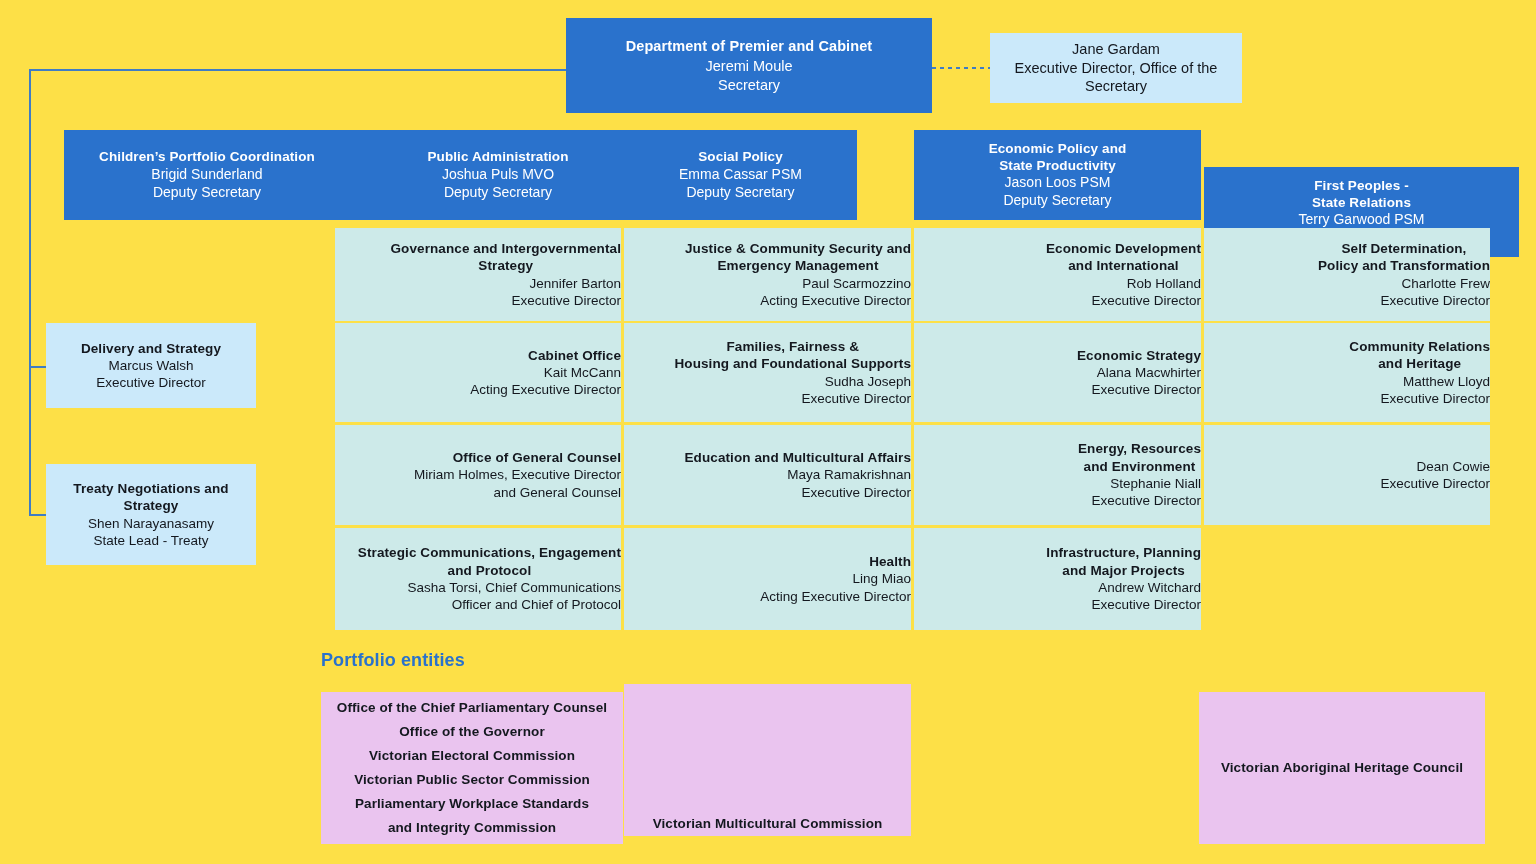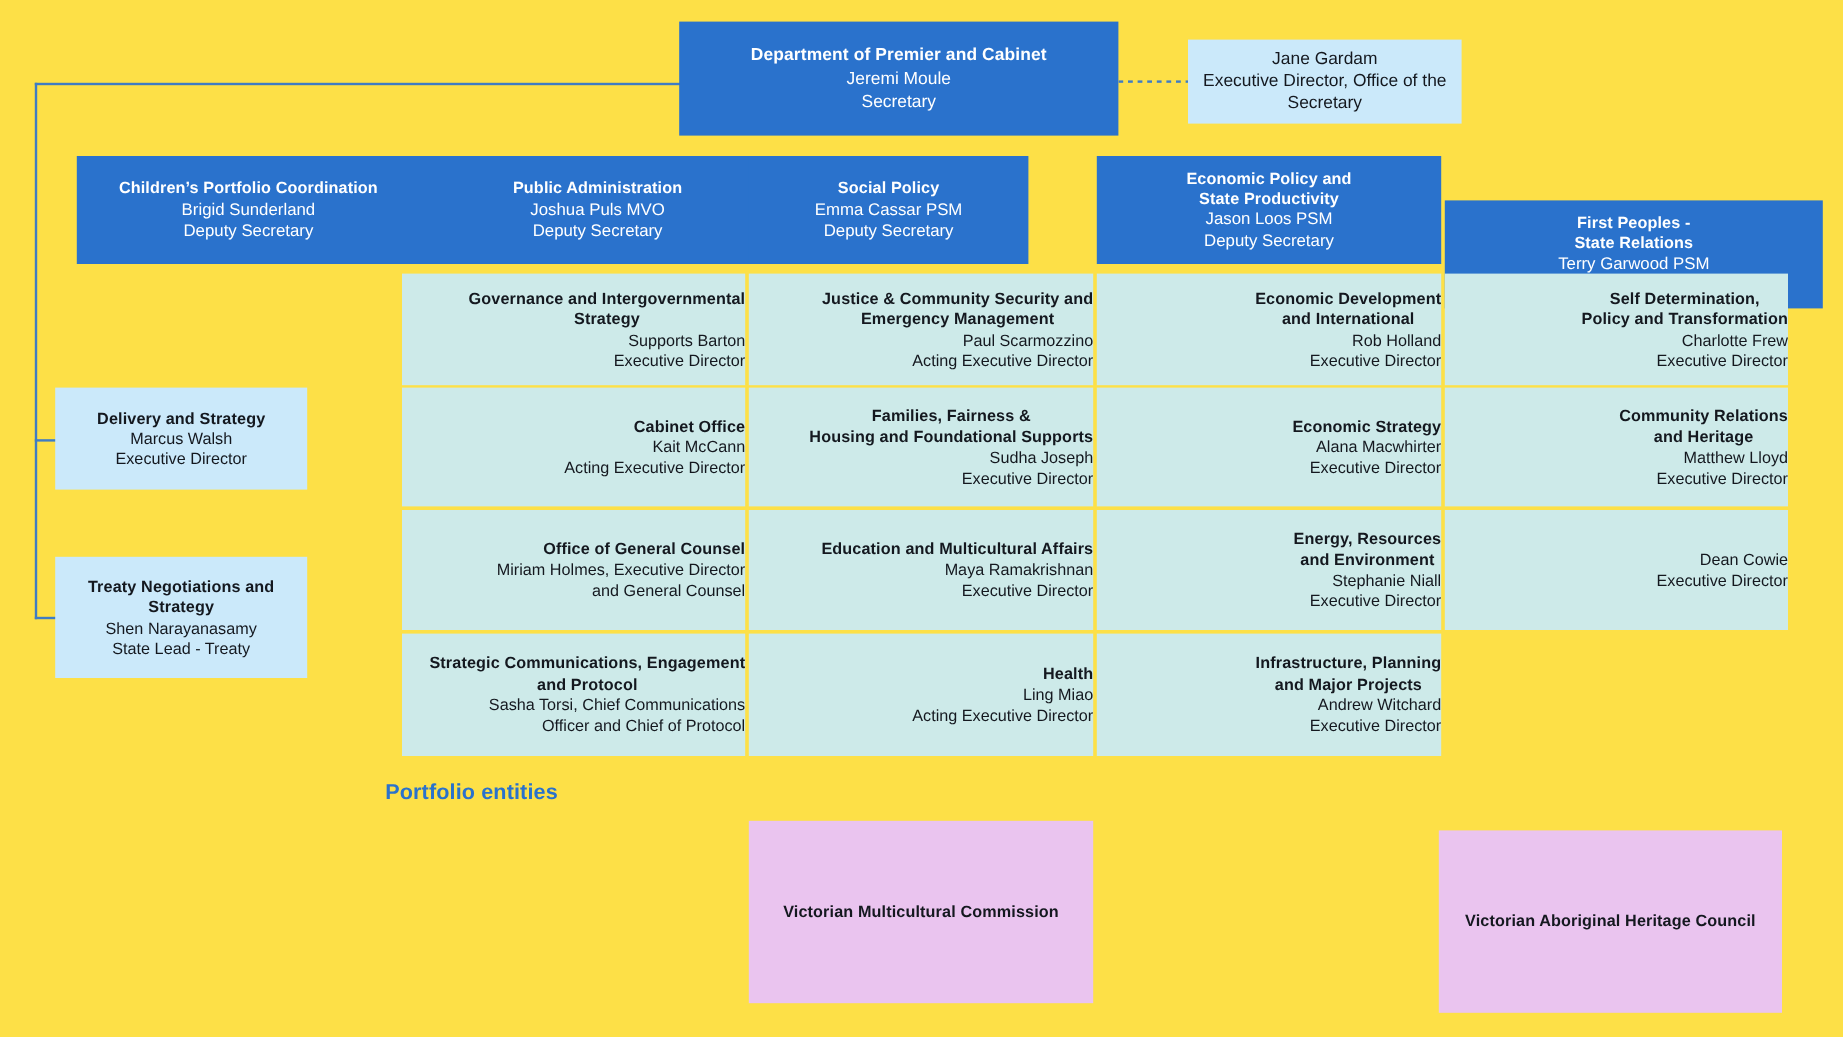--- a/index.html
+++ b/index.html
@@ -46,21 +46,21 @@
   .pink  { background: #eac4ef; color: #14181f; }
 
   
   #dpc {
     left: 566px; top: 18px; width: 366px; height: 95px;
     font-size: 14.5px;
   }
   #dpc .t { font-size: 14.5px; margin-bottom: 2px; }
 
   #office-sec {
-    left: 990px; top: 33px; width: 228px; height: 70px;
+    left: 990px; top: 33px; width: 252px; height: 70px;
     font-size: 14.5px;
   }
 
   
   .dep {
     top: 130px; height: 90px;
     font-size: 14px;
   }
   .dep .t { font-size: 13.5px; }
 
@@ -116,21 +116,21 @@
     font-size: 18px;
     font-weight: bold;
     color: #2a72cc;
     letter-spacing: .1px;
   }
 
   .pent { font-size: 13.5px; }
   .pent .t { font-weight: bold; line-height: 1.78; }
 
   #pent-0 { left: 321px;  top: 692px; width: 302px; height: 152px; }
-  #pent-1 { left: 624px;  top: 684px; width: 287px; height: 152px; }
+  #pent-1 { left: 624px;  top: 684px; width: 287px; height: 152px; justify-content: flex-end; }
   #pent-2 { left: 1199px; top: 692px; width: 286px; height: 152px; }
 </style>
 </head>
 <body>
 
 <div id="canvas">
 
   <div class="line" id="conn-h-top"></div>
   <div class="line" id="conn-v"></div>
   <div class="line" id="conn-h-1"></div>
@@ -180,21 +180,21 @@
     <div class="r">Executive Director</div>
   </div>
   <div class="box lblue" id="left-1">
     <div class="t">Treaty Negotiations and<br>Strategy</div>
     <div class="n">Shen Narayanasamy</div>
     <div class="r">State Lead - Treaty</div>
   </div>
 
   <div class="box teal branch col-1 row-1">
     <div class="t">Governance and Intergovernmental<br>Strategy</div>
-    <div class="n">Supports Barton</div>
+    <div class="n">Jennifer Barton</div>
     <div class="r">Executive  Director</div>
   </div>
   <div class="box teal branch col-1 row-2">
     <div class="t">Cabinet  Office</div>
     <div class="n">Kait McCann</div>
     <div class="r">Acting  Executive  Director</div>
   </div>
   <div class="box teal branch col-1 row-3">
     <div class="t">Office of General Counsel</div>
     <div class="n">Miriam Holmes, Executive  Director</div>
@@ -258,20 +258,27 @@
     <div class="n">Matthew Lloyd</div>
     <div class="r">Executive Director</div>
   </div>
   <div class="box teal branch col-4 row-3">
     <div class="n">Dean Cowie</div>
     <div class="r">Executive Director</div>
   </div>
 
   <div id="portfolio-heading">Portfolio entities</div>
 
+  <div class="box pink pent" id="pent-0">
+    <div class="t">Office of the Chief Parliamentary Counsel</div>
+    <div class="t">Office of the Governor</div>
+    <div class="t">Victorian Electoral Commission</div>
+    <div class="t">Victorian Public Sector Commission</div>
+    <div class="t">Parliamentary Workplace Standards<br>and Integrity Commission</div>
+  </div>
 
   <div class="box pink pent" id="pent-1">
     <div class="t">Victorian Multicultural Commission</div>
   </div>
 
   <div class="box pink pent" id="pent-2">
     <div class="t">Victorian Aboriginal Heritage Council</div>
   </div>
 
 </div>

